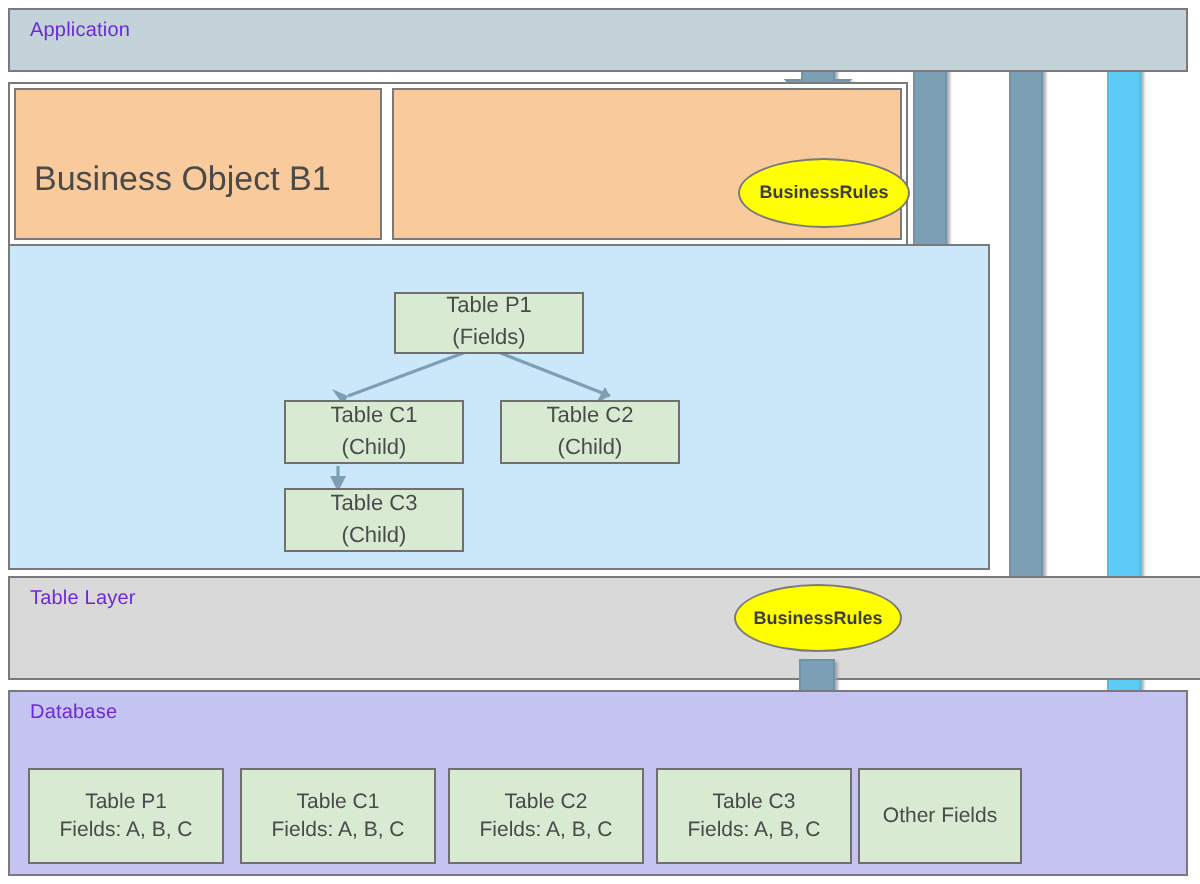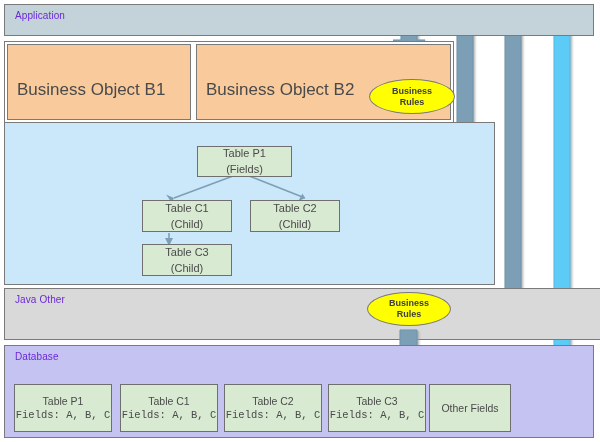--- a/index.html
+++ b/index.html
@@ -22,25 +22,25 @@
   .db-box{background:#c5c3f2;}
 
   
   .tbl{position:absolute;box-sizing:border-box;background:#d9ead3;border:1px solid #6f6f6f;
        display:flex;flex-direction:column;align-items:center;justify-content:center;}
   .tbl span{font-size:11px;line-height:15px;color:#4a4a4a;white-space:nowrap;}
   .tbl span.l2{margin-top:1px;}
   .dbtbl{position:absolute;box-sizing:border-box;background:#d9ead3;border:1px solid #6f6f6f;
          display:flex;flex-direction:column;align-items:center;justify-content:center;}
   .dbtbl span{font-size:10.5px;line-height:14px;color:#4a4a4a;white-space:nowrap;}
-  .dbtbl span.l2{font-family:Liberation Mono, monospace;}
+  .dbtbl span.l2{}
 
   
   .brule{position:absolute;background:#ffff00;border:1px solid #7a7a7a;border-radius:50%;
-         display:flex;flex-direction:column;align-items:center;justify-content:center;}
+         display:flex;align-items:center;justify-content:center;}
   .brule span{font-size:9px;line-height:11px;color:#3d3d3d;font-weight:bold;white-space:nowrap;}
 
   svg.ov{position:absolute;left:0;top:0;width:600px;height:442px;overflow:visible;}
 </style>
 </head>
 <body>
 
 <div class="stage">
 
   <svg class="ov">
@@ -61,21 +61,20 @@
 
   <div class="panel app-bar" style="left:4px;top:4px;width:590px;height:32px;">
     <div class="panel-title">Application</div>
   </div>
 
   <div class="panel bo-wrap" style="left:4px;top:41px;width:450px;height:82px;">
     <div class="bo-box" style="left:2px;top:2px;width:184px;height:76px;">
       <div class="bo-label">Business Object B1</div>
     </div>
     <div class="bo-box" style="left:191px;top:2px;width:255px;height:76px;">
-      <div class="bo-label">Business Object B2</div>
       <div class="brule" style="left:172px;top:34px;width:84px;height:33px;">
         <span>Business</span>
         <span class="l2">Rules</span>
       </div>
     </div>
   </div>
 
   <div class="panel mo-box" style="left:4px;top:122px;width:491px;height:163px;">
 
     <svg class="ov" style="width:491px;height:163px;">
@@ -104,21 +103,21 @@
       <span class="l2">(Child)</span>
     </div>
     <div class="tbl" style="left:137px;top:121px;width:90px;height:32px;">
       <span>Table C3</span>
       <span class="l2">(Child)</span>
     </div>
   </div>
 
   <div class="panel java-box" style="left:4px;top:288px;width:711px;height:52px;clip-path:inset(0 0 0 0);"></div>
   <div class="panel java-box" style="left:4px;top:288px;width:708px;height:52px;">
-    <div class="panel-title">Java Other</div>
+    <div class="panel-title">Table Layer</div>
   </div>
 
   <svg class="ov">
     <path d="M400,330 L417,330 L417,352 L426,352 L408,372 L390,352 L400,352 Z" fill="#7d9fb5" stroke="#6f93aa" stroke-width="1" filter="url(#sh)"></path>
   </svg>
 
   <div class="brule" style="left:367px;top:292px;width:82px;height:32px;">
     <span>Business</span>
     <span class="l2">Rules</span>
   </div>

